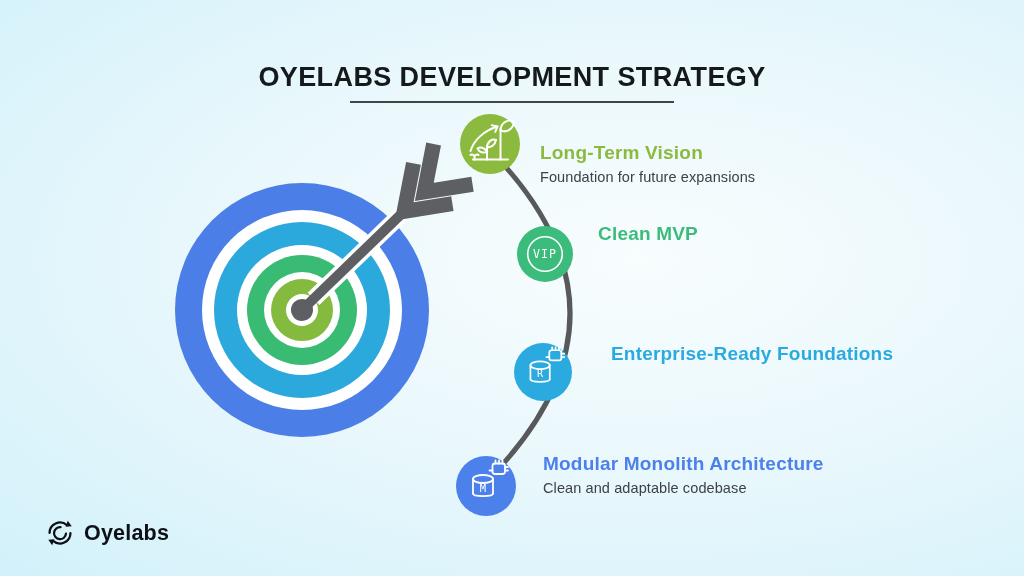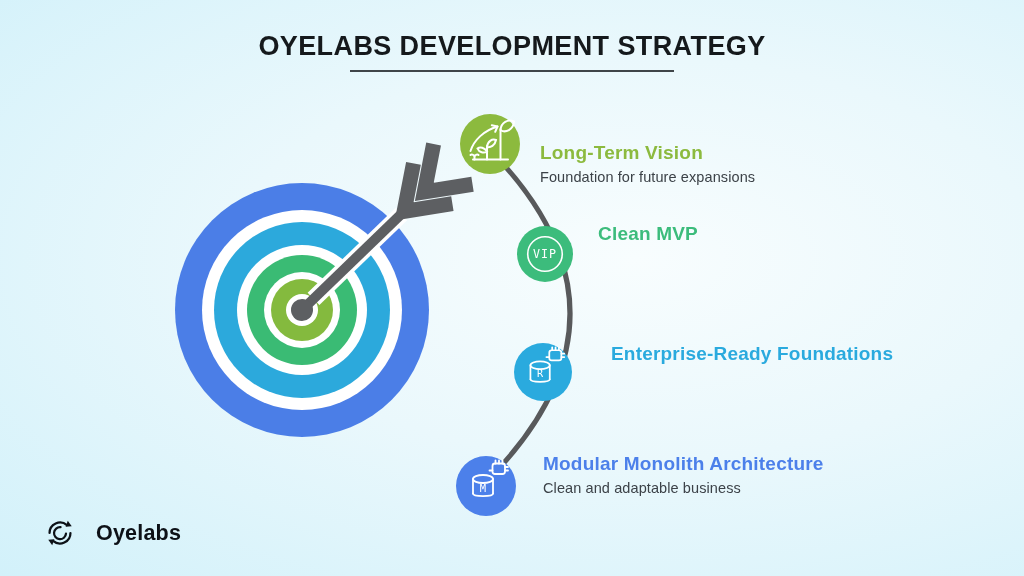--- a/index.html
+++ b/index.html
@@ -5,42 +5,42 @@
   html,body{margin:0;padding:0;}
   body{
     width:1024px;height:576px;position:relative;overflow:hidden;
     font-family:"Liberation Sans", sans-serif;
     background:radial-gradient(ellipse at 62% 45%, #f8fdfe 0%, #eaf8fc 45%, #d2f1fa 100%);
   }
   .layer{position:absolute;left:0;top:0;width:1024px;height:576px;pointer-events:none;}
   
   .header{position:absolute;left:0;top:30px;width:1024px;text-align:center;}
   .main-title{
-    font-size:27px;font-weight:bold;letter-spacing:.4px;color:#15191c;line-height:32px;
+    font-size:27px;font-weight:bold;letter-spacing:.4px;color:#15191c;line-height:32px;margin-top:31px;
   }
   .title-underline{
     width:324px;height:2px;background:#3f4549;margin:8px auto 0 auto;
   }
   
   .m-item{position:absolute;width:330px;}
   .m-item.i0{left:540px;top:112px;margin-top:29px;}
   .m-item.i1{left:598px;top:222px;}
   .m-item.i2{left:597px;top:342px;}
   .m-item.i3{left:543px;top:452px;}
   .m-title{font-size:19px;font-weight:bold;letter-spacing:.2px;line-height:23px;margin-bottom:4px;}
   .m-desc{font-size:14.5px;color:#3c4248;letter-spacing:.1px;line-height:18px;}
   
   .m-icon{position:absolute;}
   .m-icon svg{display:block;width:100%;height:100%;}
   .icon0{left:460px;top:114px;width:60px;height:60px;}
   .icon1{left:517px;top:226px;width:56px;height:56px;}
   .icon2{left:514px;top:343px;width:58px;height:58px;}
   .icon3{left:456px;top:456px;width:60px;height:60px;}
   
-  .brand{position:absolute;left:44px;top:517px;display:flex;align-items:center;gap:20px;}
+  .brand{position:absolute;left:44px;top:517px;display:flex;align-items:center;gap:8px;}
   .brand-name{font-size:21.5px;font-weight:600;color:#0d1117;letter-spacing:.2px;}
 </style>
 </head>
 <body>
 
 <div class="header">
   <div class="main-title">OYELABS DEVELOPMENT STRATEGY</div>
   <div class="title-underline"></div>
 </div>
 
@@ -126,21 +126,21 @@
   <div class="m-desc">Foundation for future expansions</div>
 </div>
 <div class="m-item i1">
   <div class="m-title" style="color: rgb(60, 188, 124);">Clean MVP</div>
 </div>
 <div class="m-item i2">
   <div class="m-title" style="color: rgb(42, 170, 222); margin-left: 14px;">Enterprise-Ready Foundations</div>
 </div>
 <div class="m-item i3">
   <div class="m-title" style="color: rgb(76, 128, 234);">Modular Monolith Architecture</div>
-  <div class="m-desc">Clean and adaptable business</div>
+  <div class="m-desc">Clean and adaptable codebase</div>
 </div>
 
 <div class="brand">
   <svg width="32" height="32" viewBox="0 0 30 30">
     <g stroke="#0d1117" stroke-width="2.1" fill="none" stroke-linecap="round">
       <path d="M 5.2 15 A 9.8 9.8 0 0 1 21.5 7.6"></path>
       <path d="M 24.8 15 A 9.8 9.8 0 0 1 8.5 22.4"></path>
       <path d="M 15.5 9.6 A 5.6 5.6 0 1 0 20.6 15.6"></path>
     </g>
     <g fill="#0d1117">

